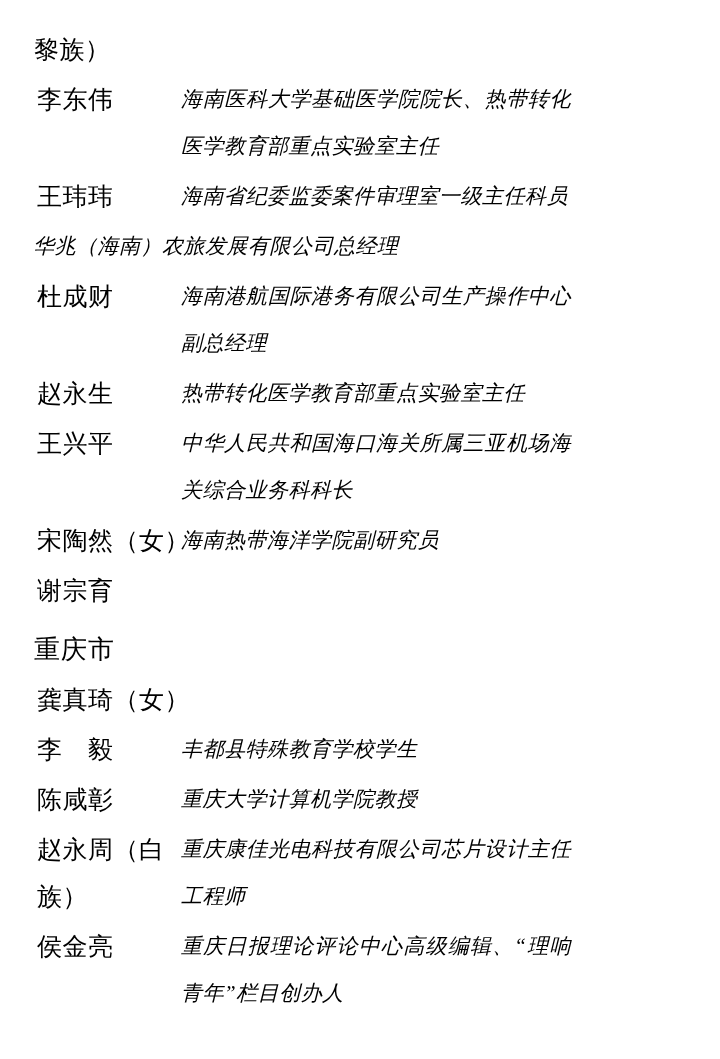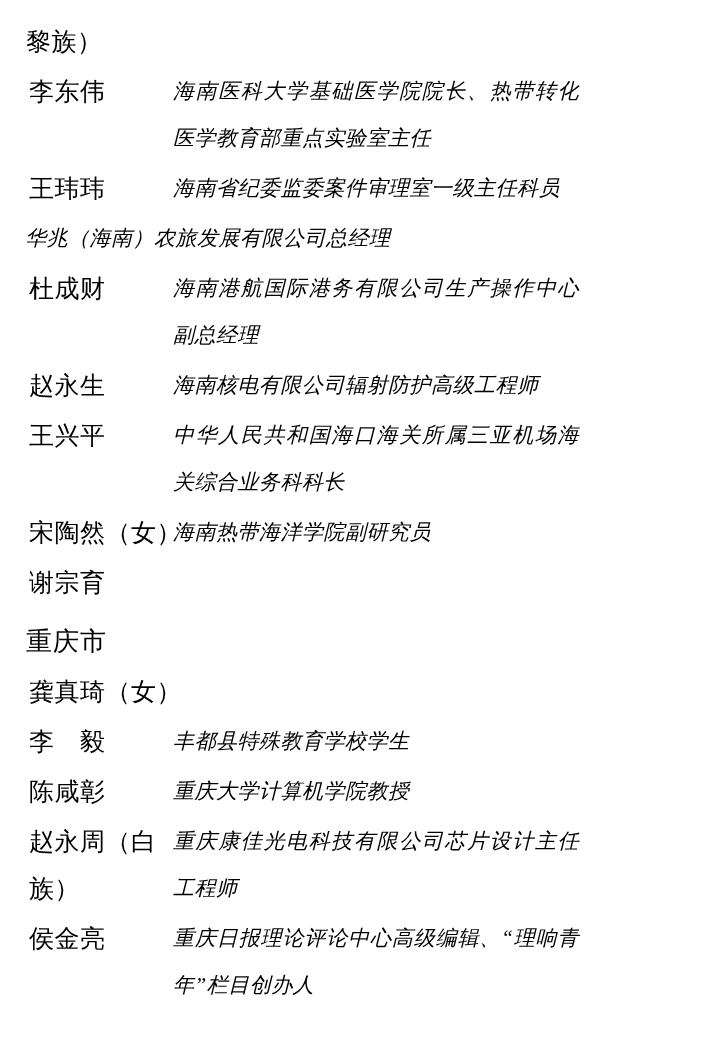--- a/index.html
+++ b/index.html
@@ -11,21 +11,21 @@
     width: 720px;
     height: 1059px;
     font-family: "Liberation Serif", "DejaVu Serif", serif;
     color: #000000;
     overflow: hidden;
   }
   .page {
     position: relative;
     width: 604px;
     height: 1059px;
-    padding: 4px;
+    padding: 12px;
     box-sizing: border-box;
   }
   .doc-body {
     padding: 14px 18px 0 18px;
   }
   
   .cont-line {
     font-size: 25px;
     line-height: 47px;
     letter-spacing: 0.5px;
@@ -91,21 +91,21 @@
       <div class="desc">华兆（海南）农旅发展有限公司总经理</div>
     </div>
 
     <div class="entry">
       <div class="name">杜成财</div>
       <div class="desc">海南港航国际港务有限公司生产操作中心副总经理</div>
     </div>
 
     <div class="entry">
       <div class="name">赵永生</div>
-      <div class="desc">海南核电有限公司辐射防护高级工程师</div>
+      <div class="desc">热带转化医学教育部重点实验室主任</div>
     </div>
 
     <div class="entry">
       <div class="name">王兴平</div>
       <div class="desc">中华人民共和国海口海关所属三亚机场海关综合业务科科长</div>
     </div>
 
     <div class="entry">
       <div class="name">宋陶然（女）</div>
       <div class="desc">海南热带海洋学院副研究员</div>

